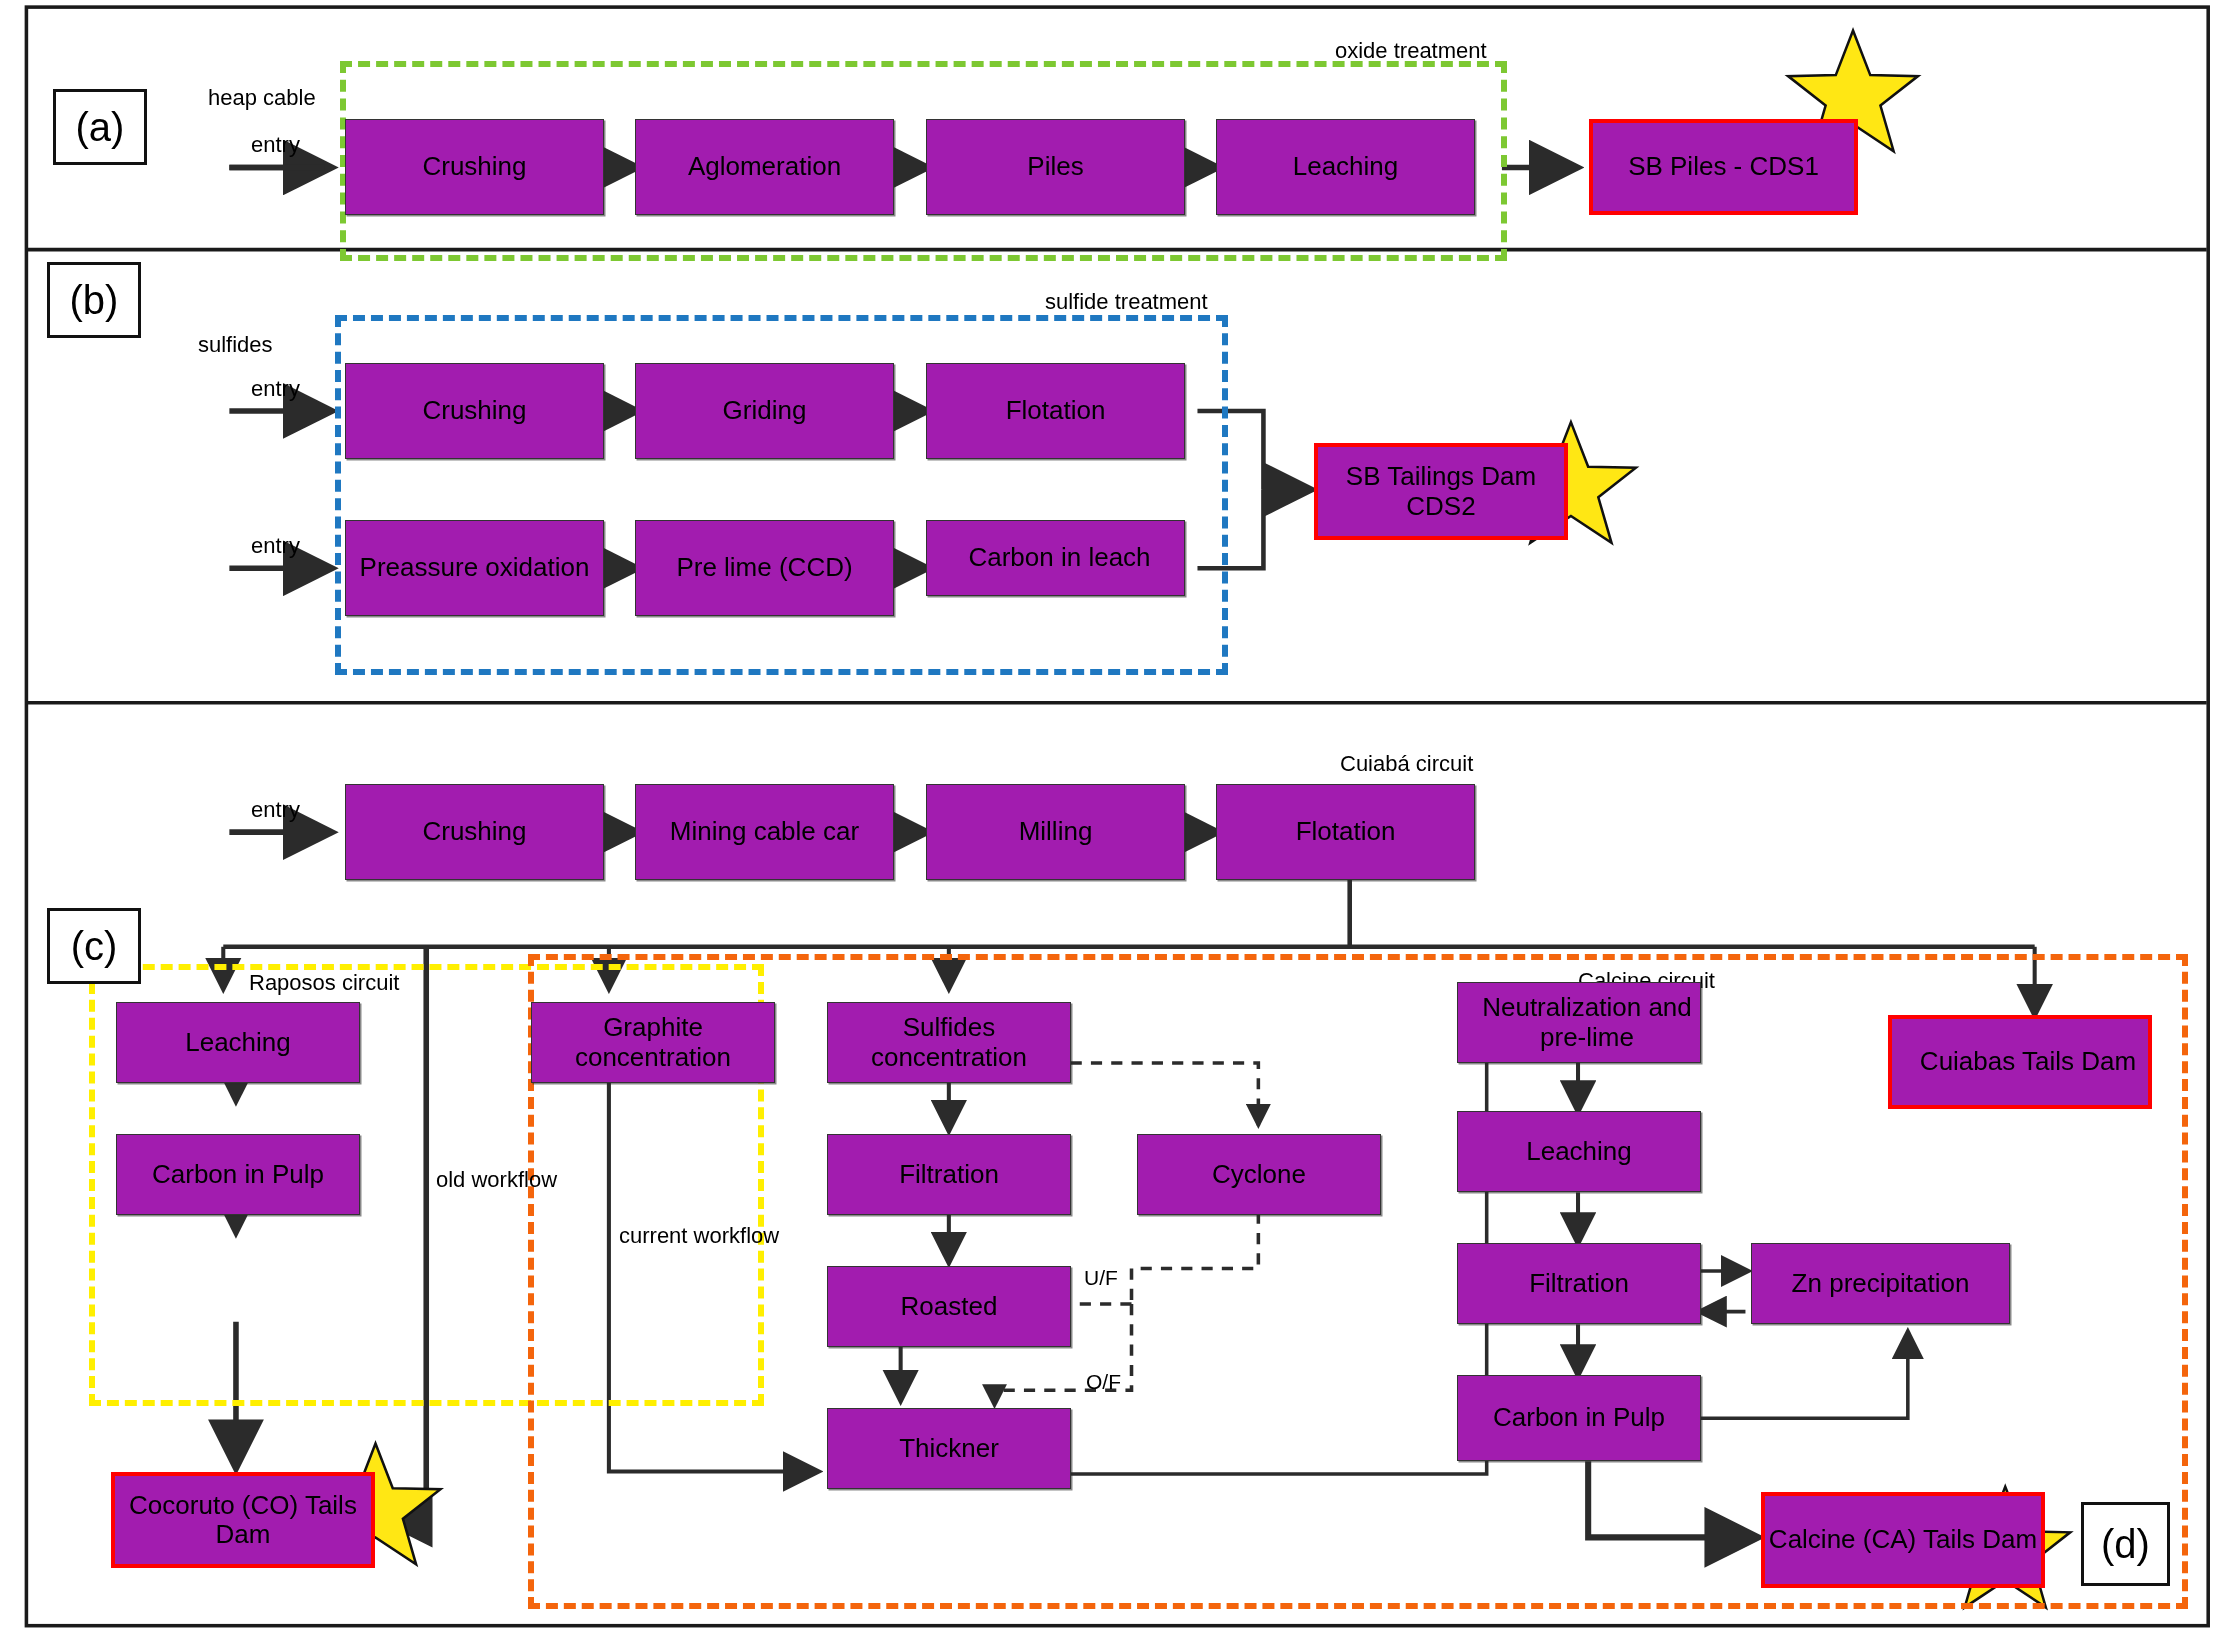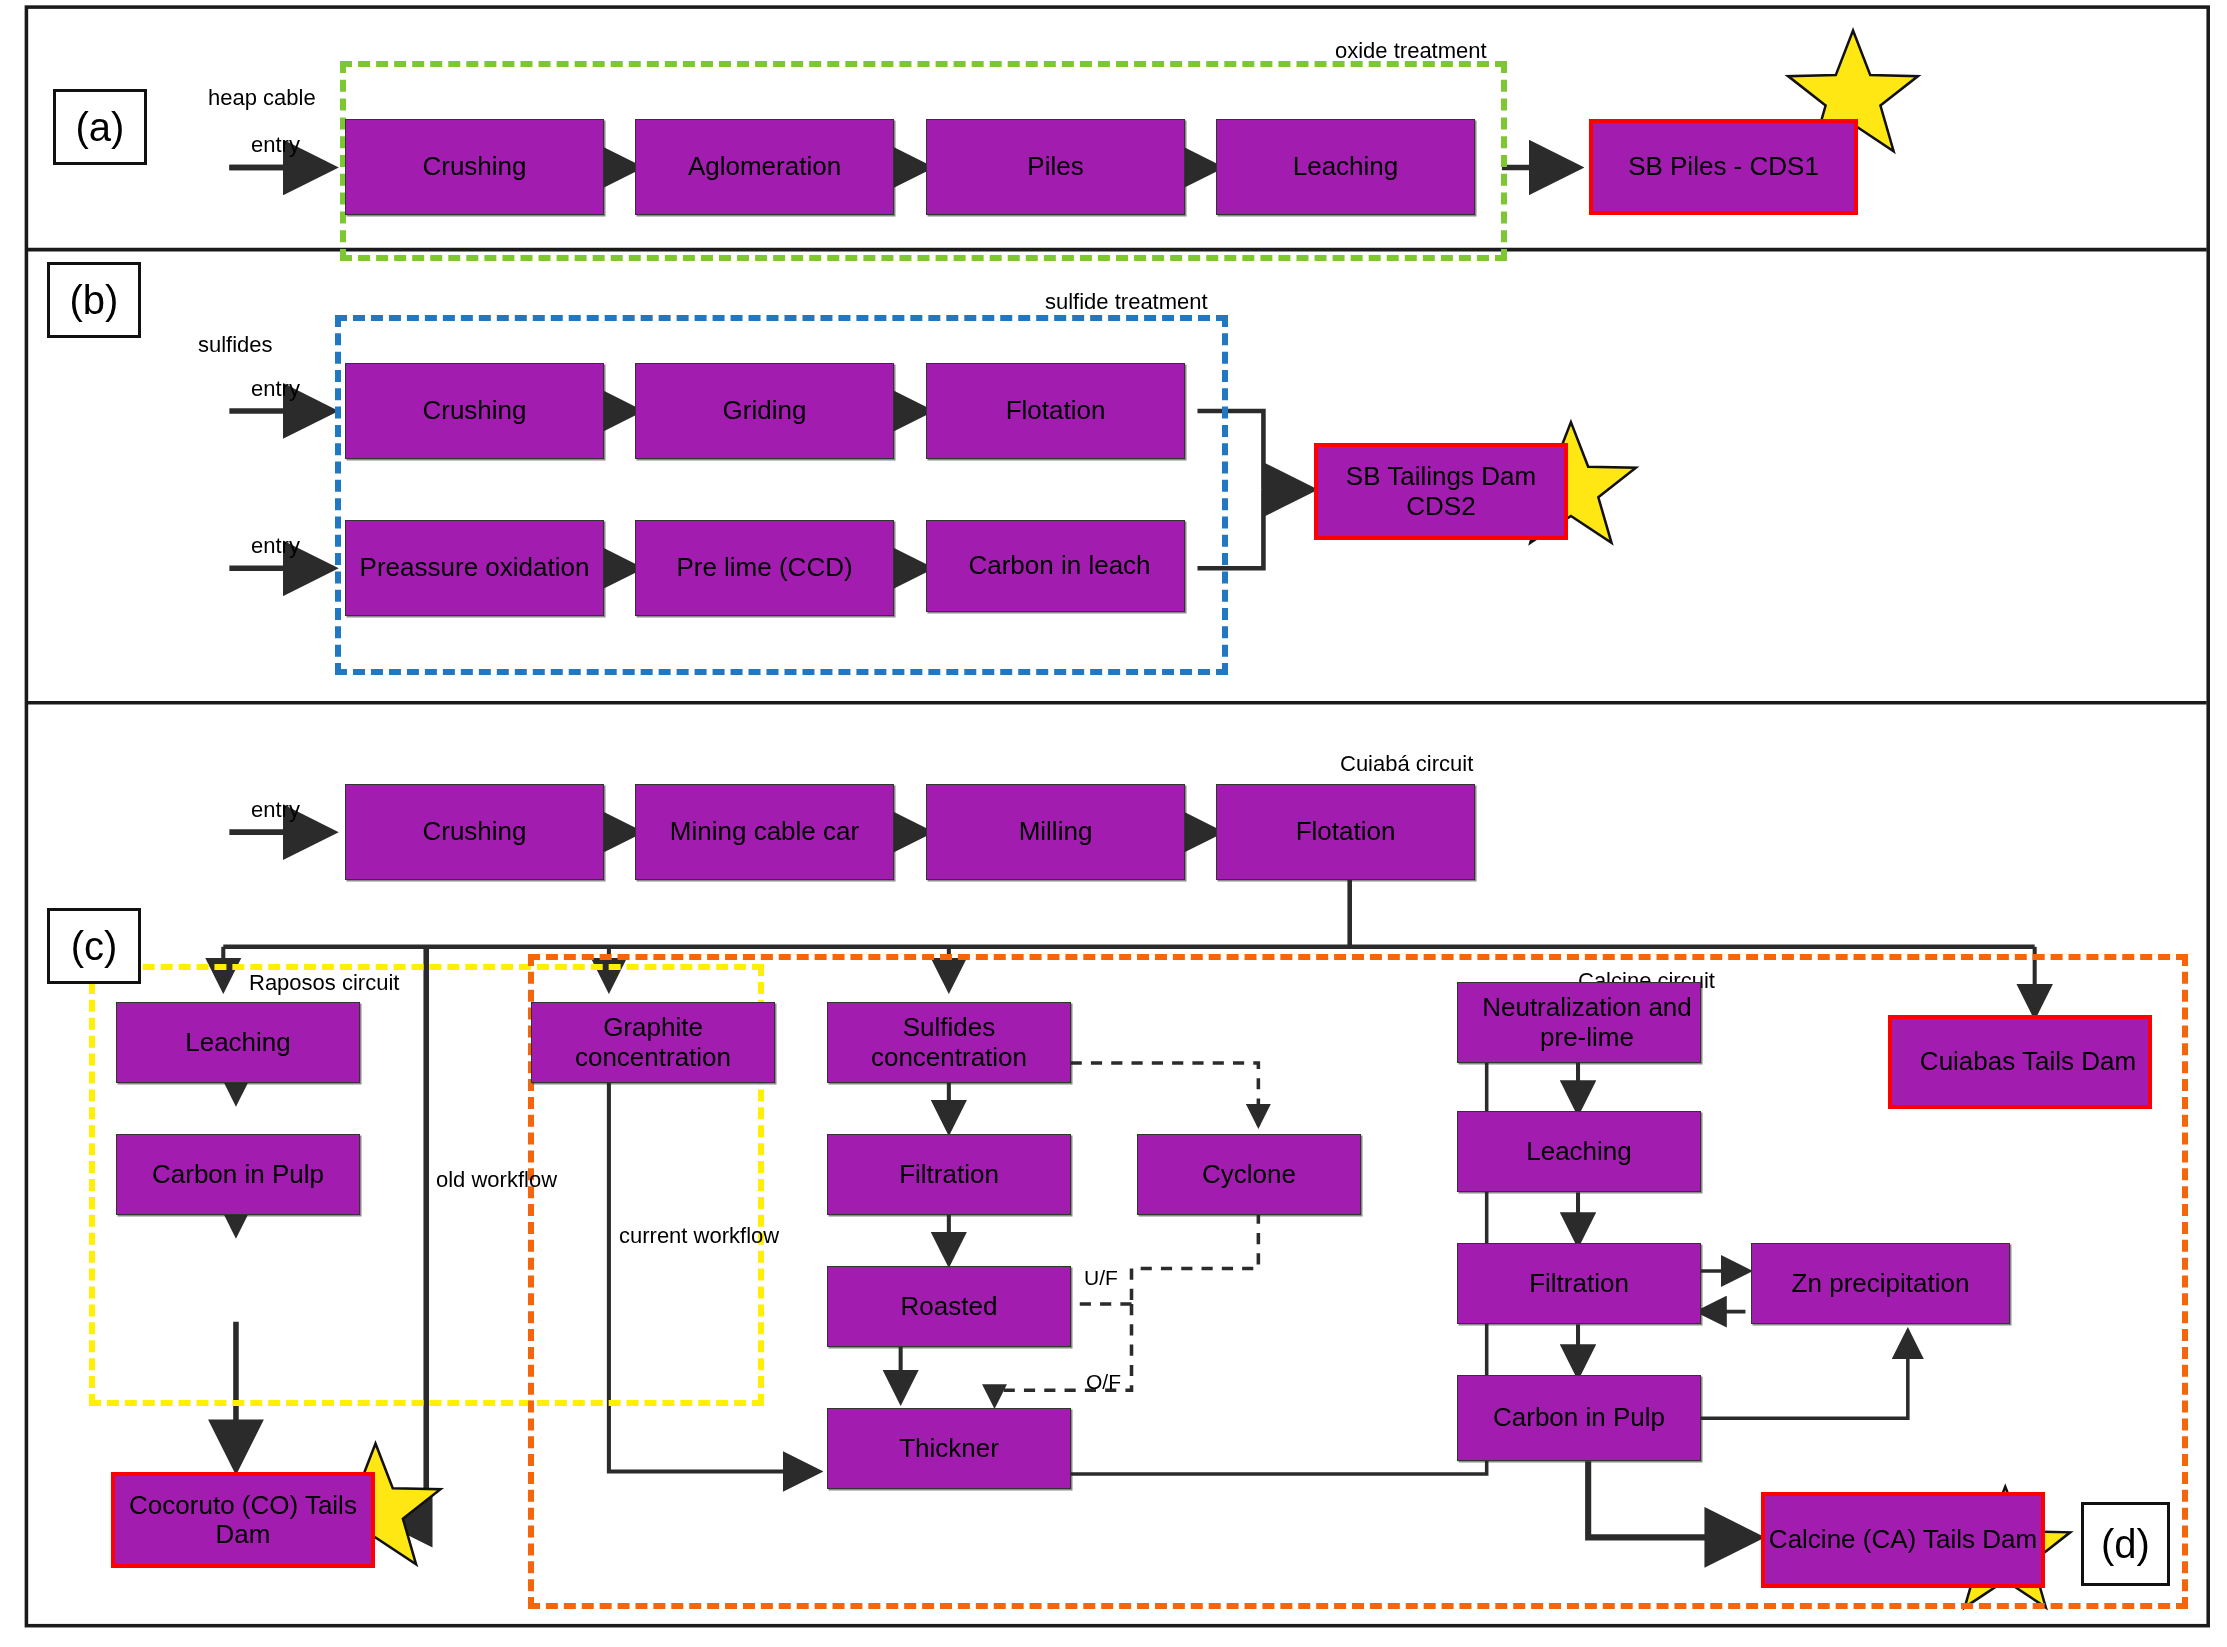--- a/index.html
+++ b/index.html
@@ -183,21 +183,21 @@
   <div class="pbox" style="left:926px;top:363px;width:259px;height:96px;">
       <span>Flotation</span>
     </div>
 
   <div class="pbox" style="left:345px;top:520px;width:259px;height:96px;">
       <span>Preassure oxidation</span>
     </div>
   <div class="pbox" style="left:635px;top:520px;width:259px;height:96px;">
       <span>Pre lime (CCD)</span>
     </div>
-  <div class="pbox" style="left:926px;top:520px;width:259px;height:92px;padding-left:8px;">
+  <div class="pbox" style="left:926px;top:520px;width:259px;height:76px;padding-left:8px;">
       <span>Carbon in leach</span>
     </div>
 
   <div class="pbox dam" style="left:1314px;top:443px;width:254px;height:97px;">
       <span>SB Tailings Dam CDS2</span>
     </div>
 
   <div class="lbl" style="left:251px;top:797px;">entry</div>
   <div class="lbl" style="left:1340px;top:751px;">Cuiabá circuit</div>
 
@@ -237,21 +237,21 @@
     </div>
   <div class="pbox" style="left:827px;top:1134px;width:244px;height:81px;">
       <span>Filtration</span>
     </div>
   <div class="pbox" style="left:827px;top:1266px;width:244px;height:81px;">
       <span>Roasted</span>
     </div>
   <div class="pbox" style="left:827px;top:1408px;width:244px;height:81px;">
       <span>Thickner</span>
     </div>
-  <div class="pbox" style="left:1137px;top:1134px;width:224px;height:81px;">
+  <div class="pbox" style="left:1137px;top:1134px;width:244px;height:81px;">
       <span>Cyclone</span>
     </div>
 
   <div class="lbl sm" style="left:1084px;top:1266px;">U/F</div>
   <div class="lbl sm" style="left:1086px;top:1370px;">O/F</div>
 
   <div class="lbl" style="left:1578px;top:968px;">Calcine circuit</div>
 
   <div class="pbox" style="left:1457px;top:982px;width:244px;height:81px;padding-left:16px;">
       <span>Neutralization and pre-lime</span>

